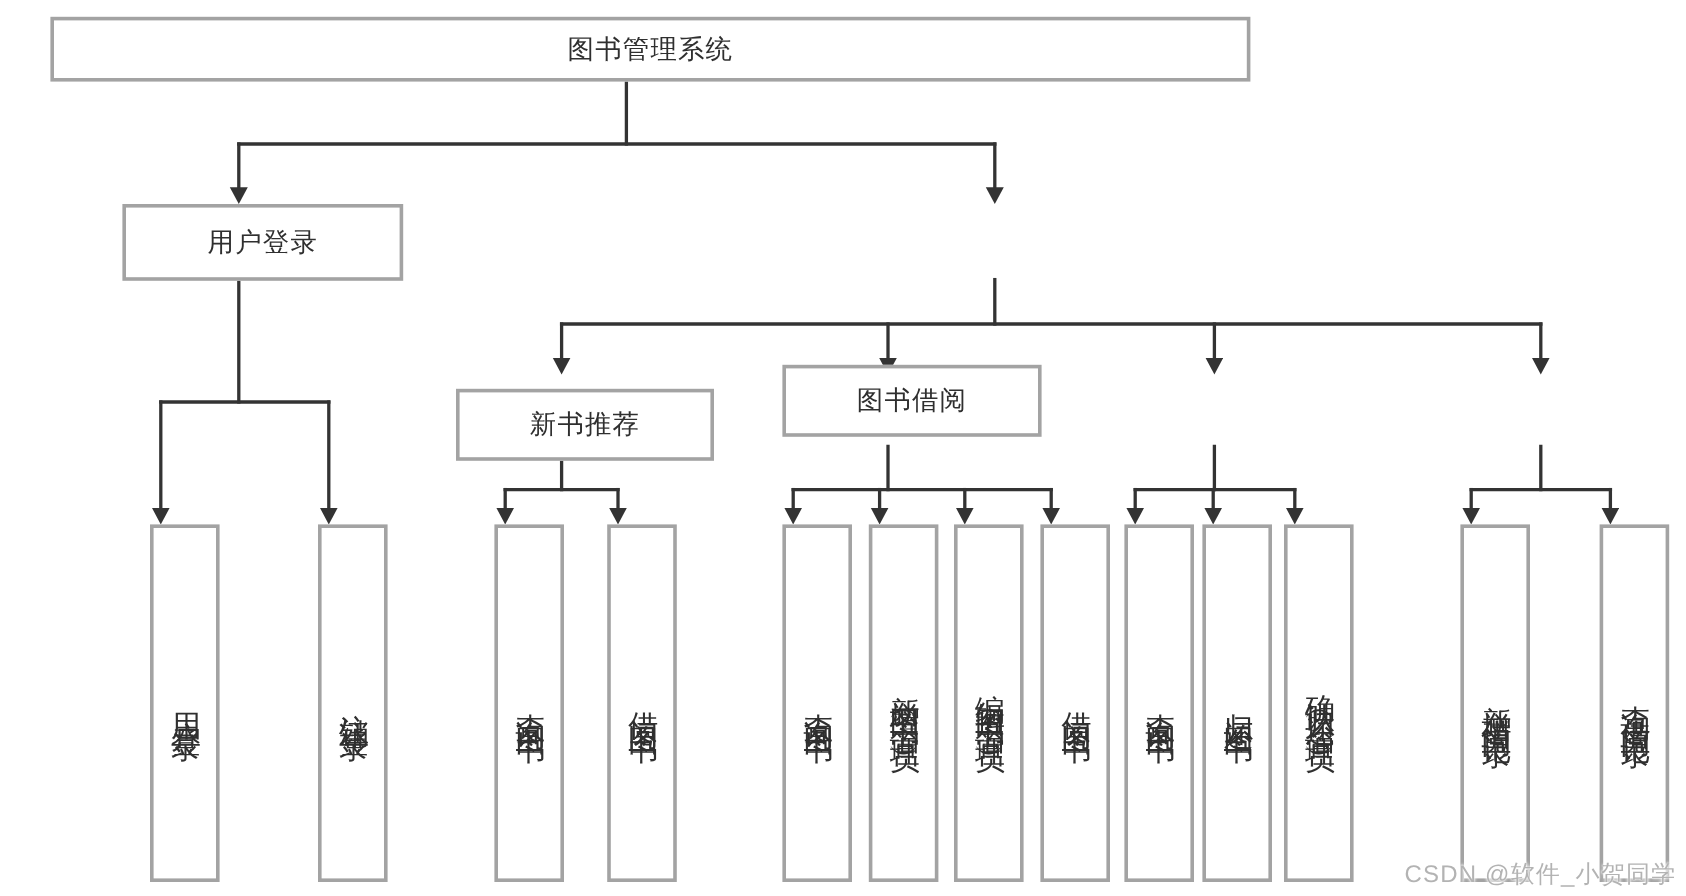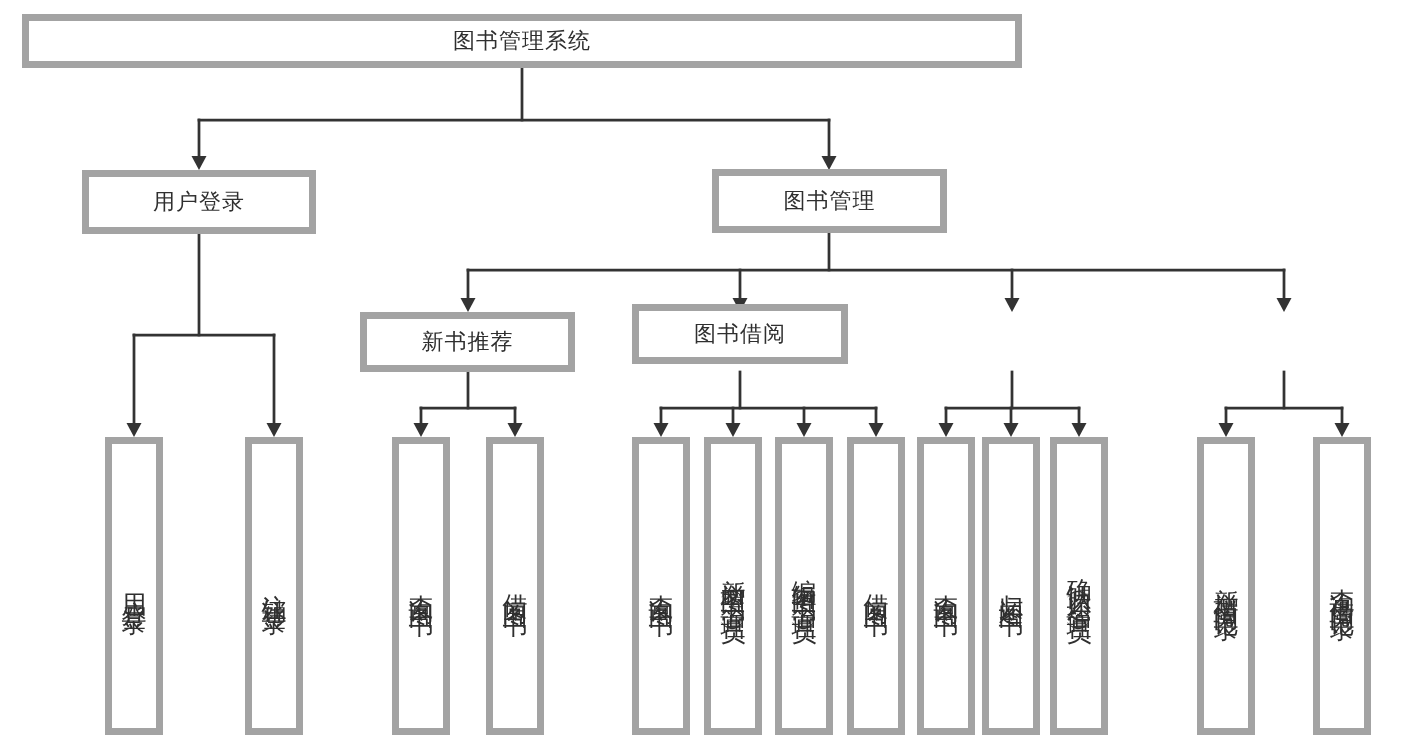--- a/index.html
+++ b/index.html
@@ -17,26 +17,27 @@
   }
   .wires {
     position: absolute;
     left: 0; top: 0;
     width: 1405px;
     height: 747px;
   }
   .node {
     position: absolute;
     box-sizing: border-box;
-    border: 7px solid #a3a3a3;
+    border: 3px solid #a3a3a3;
     background: #ffffff;
     display: flex;
     align-items: center;
     justify-content: center;
     color: #2f2f2f;
+    margin-left: 20px;
   }
   .hnode { font-size: 22px; letter-spacing: 1px; }
   .root-node { font-size: 22px; }
   .vnode span {
     writing-mode: vertical-rl;
     text-orientation: mixed;
     font-size: 25px;
     letter-spacing: 6px;
     line-height: 1;
     white-space: nowrap;
@@ -104,23 +105,22 @@
       <path d="M1284,372 V408"></path>
       <path d="M1226,408 H1342"></path>
       <path d="M1226,408 V425" marker-end="url(#arrow)"></path>
       <path d="M1342,408 V425" marker-end="url(#arrow)"></path>
     </g>
   </svg>
 
   <div class="node hnode root-node" style="left:22px; top:14px; width:1000px; height:54px;">图书管理系统</div>
 
   <div class="node hnode" style="left:82px; top:170px; width:234px; height:64px;">用户登录</div>
-  <div class="node hnode" style="left:712px; top:169px; width:235px; height:64px;">图书管理</div>
 
-  <div class="node hnode" style="left:360px; top:312px; width:215px; height:60px;">新书推荐</div>
+  <div class="node hnode" style="left:360px; top:324px; width:215px; height:60px;">新书推荐</div>
   <div class="node hnode" style="left:632px; top:304px; width:216px; height:60px;">图书借阅</div>
 
   <div class="node vnode" style="left:105px; top:437px; width:58px; height:298px;">
     <span>用户登录</span>
   </div>
   <div class="node vnode" style="left:245px; top:437px; width:58px; height:298px;">
     <span>注销登录</span>
   </div>
 
   <div class="node vnode" style="left:392px; top:437px; width:58px; height:298px;">
@@ -153,14 +153,15 @@
     <span>确认归还（管理员）</span>
   </div>
 
   <div class="node vnode" style="left:1197px; top:437px; width:58px; height:298px;">
     <span>新增借阅记录</span>
   </div>
   <div class="node vnode" style="left:1313px; top:437px; width:58px; height:298px;">
     <span>查询借阅记录</span>
   </div>
 
+  <div class="watermark">CSDN @软件_小贺同学</div>
 
 </div>
 
 </body></html>

